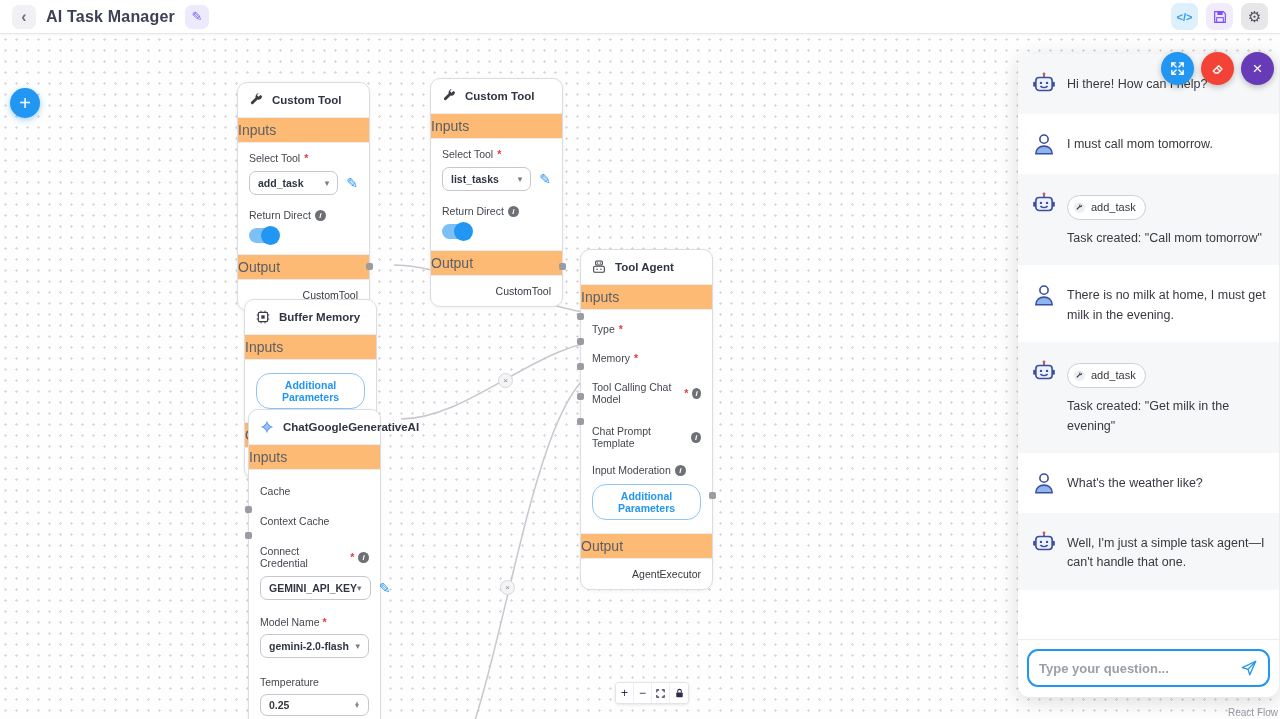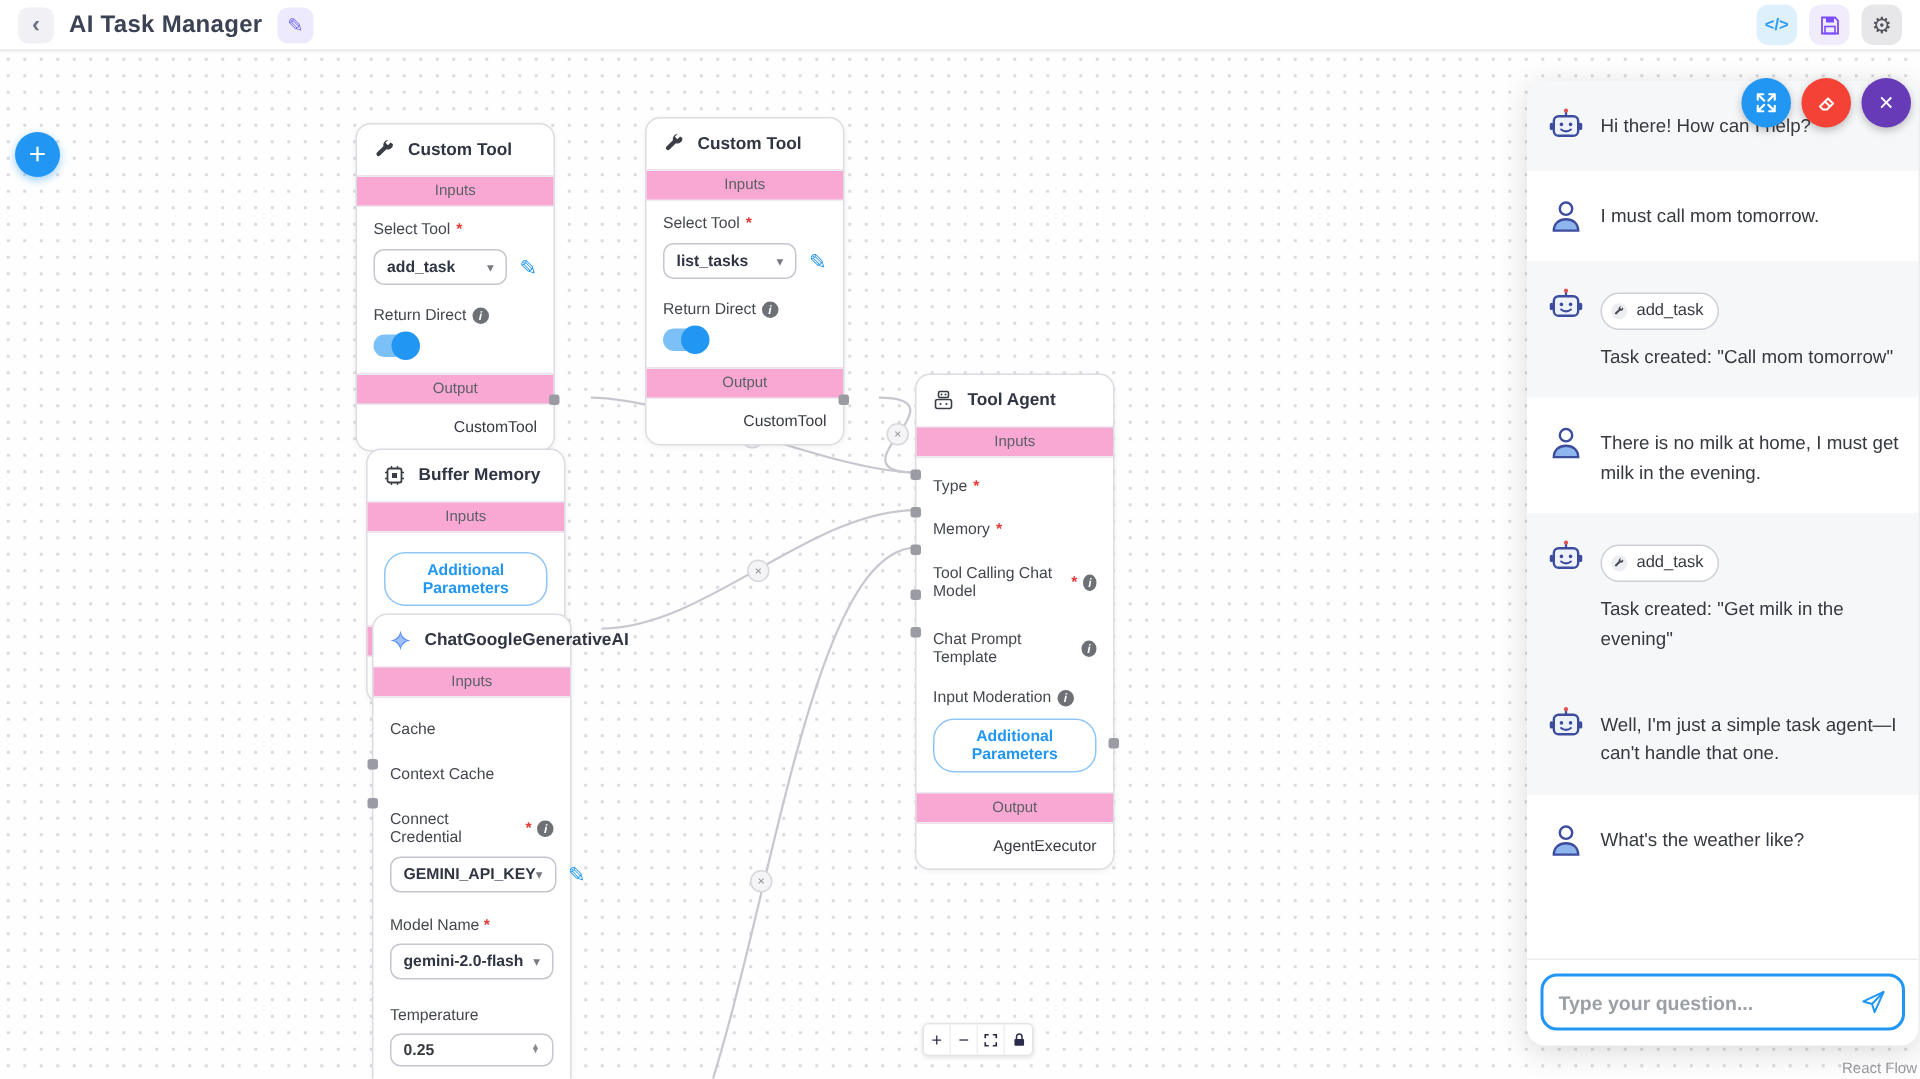--- a/index.html
+++ b/index.html
@@ -33,22 +33,22 @@
   .edge-x { position:absolute; width:15px; height:15px; border-radius:50%; background:#f4f4f6;
     border:1px solid #d7d7dc; color:#8a8a92; font-size:8px; display:flex; align-items:center;
     justify-content:center; z-index:2; cursor:pointer; }
 
   
   .node { position:absolute; width:133px; background:#fff; border:1px solid #dcdce2; border-radius:10px;
     box-shadow:0 1px 4px rgba(0,0,0,.05); z-index:3; font-size:10.5px; color:#36393f; }
   .node-header { display:flex; align-items:center; gap:8px; padding:9px 10px; }
   .node-title { font-weight:bold; font-size:11.5px; color:#2f3542; }
   .node-icon { width:16px; height:16px; flex:0 0 16px; }
-  .sect { background:#f9a8d4; border-top:1px solid #ececf0; border-bottom:1px solid #ececf0;
-    text-align:center; font-size:10px; color:#5c6066; padding:4px 0; }
+  .sect { background:#fdba74; border-top:1px solid #ececf0; border-bottom:1px solid #ececf0;
+    text-align:left; font-size:14px; color:#5c6066; padding:4px 0; }
   .nbody { padding:9px 11px; }
   .inp-label { font-size:10.5px; color:#43474d; margin:8px 0 7px; display:flex; align-items:center; gap:4px; }
   .inp-label:first-child { margin-top:0; }
   .req { color:#e53935; font-weight:bold; }
   .info-dot { width:11px; height:11px; border-radius:50%; background:#6d7075; color:#fff; font-size:8px;
     font-weight:bold; display:inline-flex; align-items:center; justify-content:center; font-style:italic; }
   .sel-row { display:flex; align-items:center; gap:8px; }
   .select { flex:1; display:flex; justify-content:space-between; align-items:center; border:1px solid #c6c6ce;
     border-radius:7px; padding:5px 8px; font-weight:bold; font-size:10.5px; color:#2f3542; cursor:pointer; background:#fff; }
   .select .chev { color:#7a7a82; font-size:9px; font-weight:normal; }
@@ -266,21 +266,21 @@
       <div class="inp-label" style="margin-top:18px">
         <span>Allow Image Uploads</span>
         <span class="info-dot">i</span>
       </div>
 
     </div>
     <div class="handle left" style="top:96px"></div>
     <div class="handle left" style="top:122px"></div>
   </div>
 
-  <div class="node" style="left:610px;top:215px">
+  <div class="node" style="left:580px;top:215px">
     <div class="node-header">
       <svg class="node-icon" viewBox="0 0 24 24">
         <rect x="7" y="3" width="10" height="6" rx="1.5" fill="none" stroke="#3a3d44" stroke-width="1.6"></rect>
         <rect x="4" y="11" width="16" height="9" rx="2" fill="none" stroke="#3a3d44" stroke-width="1.6"></rect>
         <circle cx="10" cy="6" r="1" fill="#3a3d44"></circle>
           <circle cx="14" cy="6" r="1" fill="#3a3d44"></circle>
         <circle cx="9" cy="15.5" r="1.1" fill="#3a3d44"></circle>
           <circle cx="15" cy="15.5" r="1.1" fill="#3a3d44"></circle>
       </svg>
       <span class="node-title">Tool Agent</span>
@@ -424,42 +424,42 @@
           <svg class="chip-ic" viewBox="0 0 24 24">
             <circle cx="12" cy="12" r="10" fill="#eceef2"></circle>
             <path d="M17 8.5a3 3 0 0 1-4 2.8L9 15.3a1.3 1.3 0 1 1-1.8-1.8l4-4A3 3 0 0 1 14.5 6l-1.6 1.6 1.5 1.5L16 7.5c.5.4 1 .6 1 1z" fill="#4a4d55"></path>
           </svg>
           <span>add_task</span>
         </div>
         <div>Task created: "Get milk in the evening"</div>
       </div>
     </div>
 
+    <div class="msg user">
+      <svg class="avatar" viewBox="0 0 24 24">
+        <circle cx="12" cy="7.5" r="3.8" fill="#fff" stroke="#3d4d9e" stroke-width="1.5"></circle>
+        <path d="M4.5 21c0-4.6 3.4-7 7.5-7s7.5 2.4 7.5 7z" fill="#8fb5ef" stroke="#3d4d9e" stroke-width="1.5"></path>
+      </svg>
+      <div class="msg-body">What's the weather like?</div>
+    </div>
+
     <div class="msg bot">
       <svg class="avatar" viewBox="0 0 24 24">
         <line x1="12" y1="3" x2="12" y2="6" stroke="#3d4d9e" stroke-width="1.4"></line>
           <circle cx="12" cy="2.6" r="1.3" fill="#e05252"></circle>
         <rect x="4.5" y="6" width="15" height="12" rx="3" fill="#eef2fc" stroke="#3d4d9e" stroke-width="1.5"></rect>
         <rect x="2" y="10" width="2.2" height="4.5" rx="1" fill="#3d4d9e"></rect>
           <rect x="19.8" y="10" width="2.2" height="4.5" rx="1" fill="#3d4d9e"></rect>
         <circle cx="9.2" cy="11" r="1.1" fill="#3d4d9e"></circle>
           <circle cx="14.8" cy="11" r="1.1" fill="#3d4d9e"></circle>
         <path d="M9 14.2c1.6 1.5 4.4 1.5 6 0" fill="none" stroke="#3d4d9e" stroke-width="1.3" stroke-linecap="round"></path>
       </svg>
       <div class="msg-body">Well, I'm just a simple task agent—I can't handle that one.</div>
     </div>
 
-    <div class="msg user">
-      <svg class="avatar" viewBox="0 0 24 24">
-        <circle cx="12" cy="7.5" r="3.8" fill="#fff" stroke="#3d4d9e" stroke-width="1.5"></circle>
-        <path d="M4.5 21c0-4.6 3.4-7 7.5-7s7.5 2.4 7.5 7z" fill="#8fb5ef" stroke="#3d4d9e" stroke-width="1.5"></path>
-      </svg>
-      <div class="msg-body">What's the weather like?</div>
-    </div>
-
   </div>
 
   <div class="chat-input-wrap">
     <div class="chat-input">
       <input type="text" placeholder="Type your question..." style="">
       <svg class="send-ic" viewBox="0 0 24 24">
         <path d="M3 11.5L21 3l-8 18-2.3-7.2z" fill="none" stroke="#2196f3" stroke-width="1.8" stroke-linejoin="round"></path>
         <path d="M10.7 13.8L21 3" fill="none" stroke="#2196f3" stroke-width="1.8"></path>
       </svg>
     </div>

